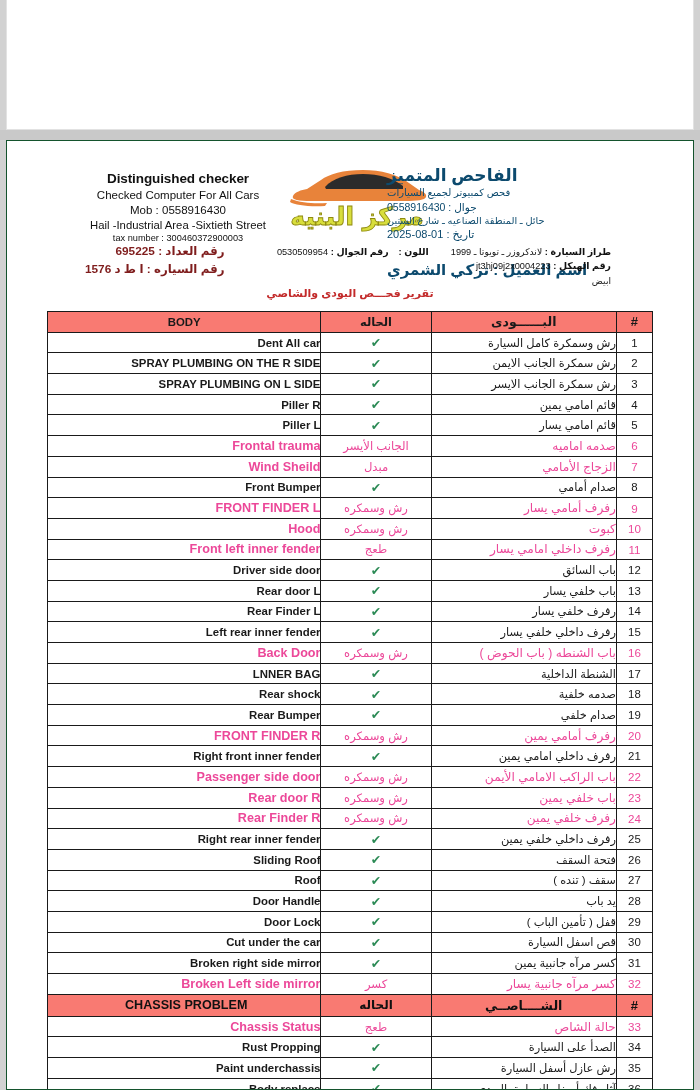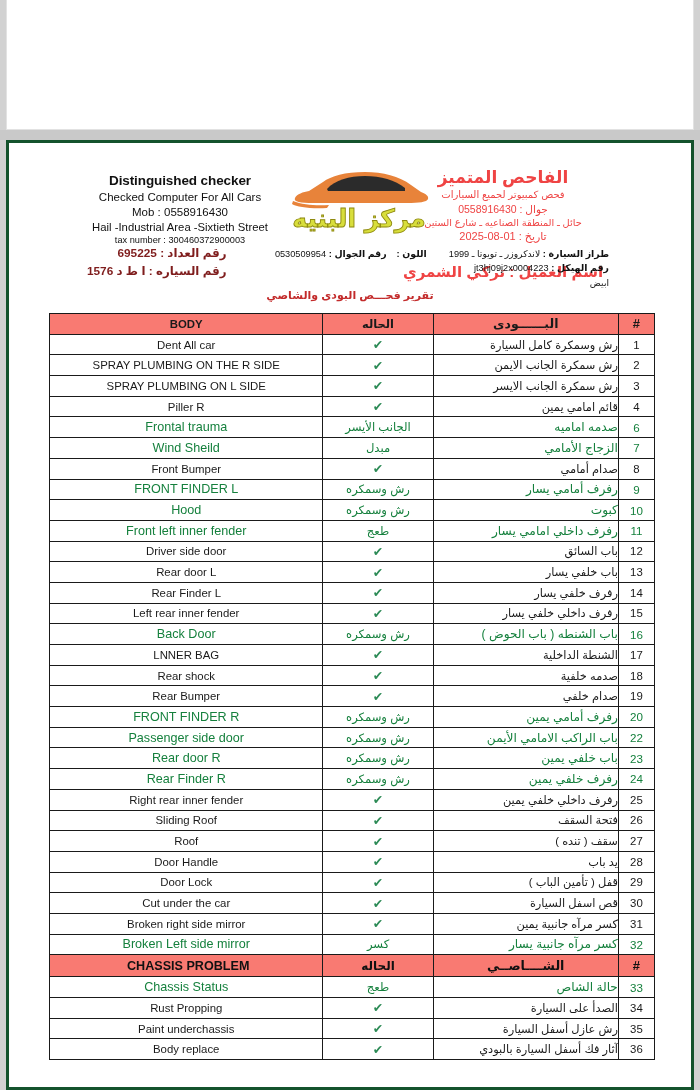--- a/index.html
+++ b/index.html
@@ -34,21 +34,21 @@
     height: 10px;
     background: #c9c9c9;
   }
   .page-main {
     position: absolute;
     left: 6px;
     top: 140px;
     width: 688px;
     height: 950px;
     background: #ffffff;
-    border: 3px solid #14532d;
+    border: 1px solid #14532d;
     box-sizing: border-box;
     overflow: hidden;
   }
 
   
   .hdr {
     position: relative;
     height: 152px;
     width: 100%;
   }
@@ -88,26 +88,26 @@
     position: absolute;
     left: 278px;
     top: 22px;
     width: 145px;
     height: 72px;
   }
   .logo svg { display: block; }
 
   .hdr-right {
     position: absolute;
-    right: 78px;
+    right: 86px;
     top: 24px;
     width: 220px;
-    text-align: center;
+    text-align: left;
     direction: rtl;
-    color: #ef4444;
+    color: #0c4a6e;
   }
   .hdr-right .r1 {
     font-size: 17px;
     font-weight: bold;
     line-height: 1.25;
   }
   .hdr-right .r2 { font-size: 10px; line-height: 1.35; }
   .hdr-right .r3 { font-size: 10.5px; line-height: 1.35; }
   .hdr-right .r4 { font-size: 9.8px; line-height: 1.35; }
   .hdr-right .r5 { font-size: 11px; line-height: 1.35; }
@@ -191,26 +191,26 @@
     background: #F97A72;
     font-weight: bold;
     text-align: center;
     font-size: 12.5px;
     height: 21px;
     color: #111;
   }
   .th-row th.ar { direction: rtl; font-size: 12.5px; }
   .th-row th.no { font-size: 13px; }
 
-  td.en { text-align: center; padding-left: 5px; }
+  td.en { text-align: right; padding-left: 5px; font-weight: bold; }
   td.st { text-align: center; }
   td.ar { text-align: right; direction: rtl; padding-right: 4px; font-size: 10.6px; }
   td.no { text-align: center; font-size: 11px; }
 
-  tr.red td.en, tr.red td.ar, tr.red td.st, tr.red td.no { color: #15803d; margin-left: 48px; }
+  tr.red td.en, tr.red td.ar, tr.red td.st, tr.red td.no { color: #ec4899; margin-left: 48px; }
   tr.red td.en { font-size: 12.6px; }
   tr.red td.ar { font-size: 12.2px; }
   tr.red td.st { font-size: 11.6px; }
   tr.red td.no { font-size: 11.6px; }
 
   .chk { color: #2B8A55; font-size: 12.5px; font-weight: bold; }
 
   tr.section td {
     background: #F97A72;
     font-weight: bold;
@@ -326,20 +326,26 @@
               <td class="st"><span class="chk">✔</span></td>
               <td class="ar">رش سمكرة الجانب الايسر</td>
               <td class="no">3</td>
             </tr>
             <tr>
               <td class="en">Piller R</td>
               <td class="st"><span class="chk">✔</span></td>
               <td class="ar">قائم امامي يمين</td>
               <td class="no">4</td>
             </tr>
+            <tr>
+              <td class="en">Piller L</td>
+              <td class="st"><span class="chk">✔</span></td>
+              <td class="ar">قائم امامي يسار</td>
+              <td class="no">5</td>
+            </tr>
             <tr class="red">
               <td class="en">Frontal trauma</td>
               <td class="st">الجانب الأيسر</td>
               <td class="ar">صدمه اماميه</td>
               <td class="no">6</td>
             </tr>
             <tr class="red">
               <td class="en">Wind Sheild</td>
               <td class="st">مبدل</td>
               <td class="ar">الزجاج الأمامي</td>
@@ -415,20 +421,26 @@
               <td class="en">Rear Bumper</td>
               <td class="st"><span class="chk">✔</span></td>
               <td class="ar">صدام خلفي</td>
               <td class="no">19</td>
             </tr>
             <tr class="red">
               <td class="en">FRONT FINDER R</td>
               <td class="st">رش وسمكره</td>
               <td class="ar">رفرف أمامي يمين</td>
               <td class="no">20</td>
+            </tr>
+            <tr>
+              <td class="en">Right front inner fender</td>
+              <td class="st"><span class="chk">✔</span></td>
+              <td class="ar">رفرف داخلي امامي يمين</td>
+              <td class="no">21</td>
             </tr>
             <tr class="red">
               <td class="en">Passenger side door</td>
               <td class="st">رش وسمكره</td>
               <td class="ar">باب الراكب الامامي الأيمن</td>
               <td class="no">22</td>
             </tr>
             <tr class="red">
               <td class="en">Rear door R</td>
               <td class="st">رش وسمكره</td>

